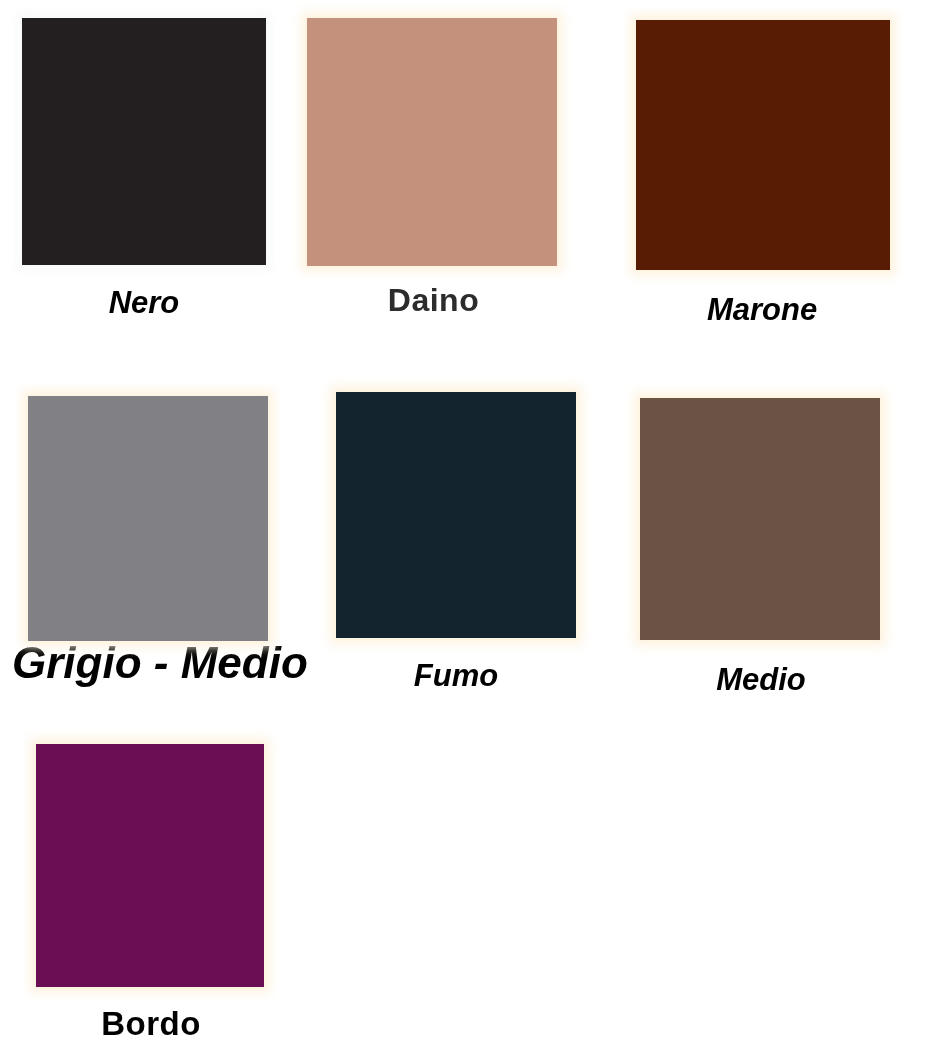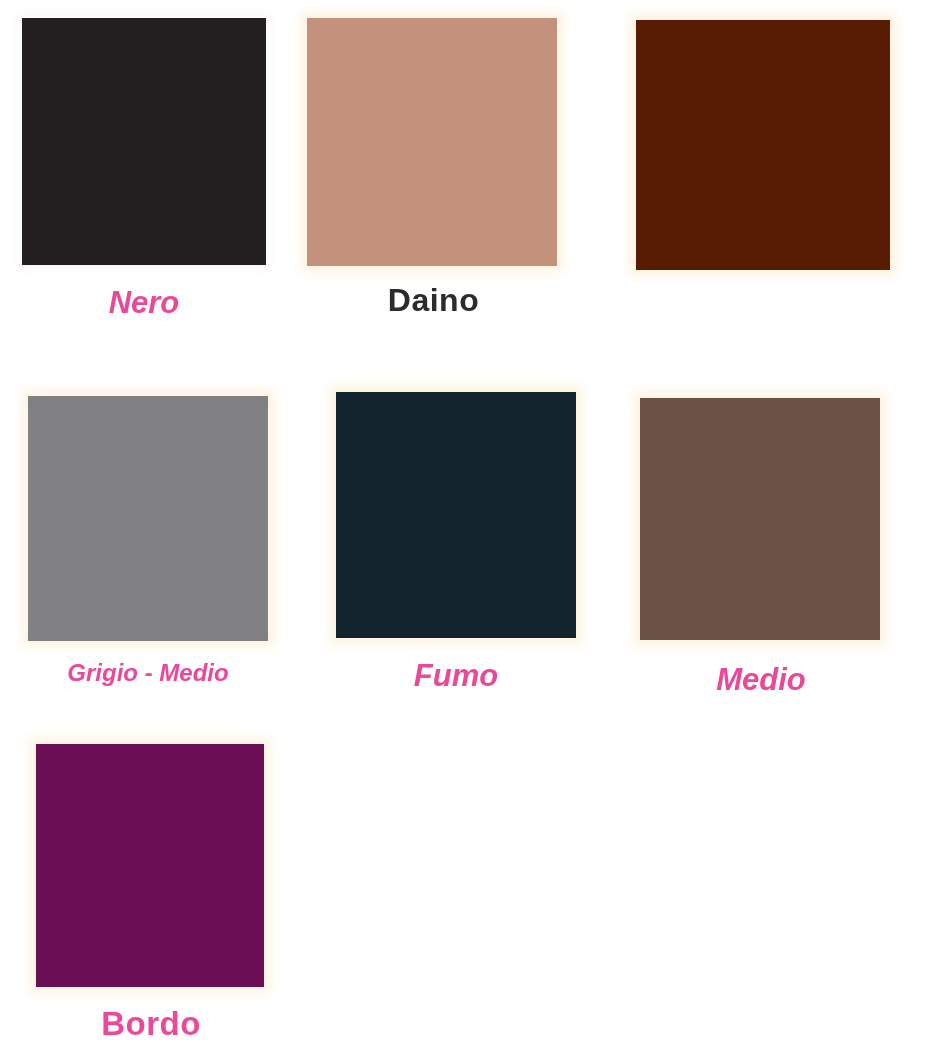--- a/index.html
+++ b/index.html
@@ -36,21 +36,21 @@
     box-shadow:
       0 0 10px 6px rgba(253, 243, 224, 0.95),
       0 0 3px 1px rgba(250, 238, 214, 0.85);
   }
 
   .swatch-label {
     display: block;
     width: 100%;
     text-align: center;
     font-weight: 700;
-    color: #ec4899;
+    color: #000000;
     line-height: 1;
     white-space: nowrap;
   }
 
   .italic-label { font-style: italic; }
   .upright-label { font-style: normal; }
 
   
   .cell-nero        { left: 14px;  top: 18px;  width: 260px; }
   .cell-nero .swatch-chip   { width: 244px; height: 247px; margin-left: 8px;
@@ -60,21 +60,21 @@
   .cell-daino       { left: 301px; top: 18px;  width: 265px; }
   .cell-daino .swatch-chip  { width: 250px; height: 248px; margin-left: 6px; }
   .cell-daino .swatch-label { margin-top: 18px; font-size: 32px; color: #2c2c2c; letter-spacing: 0.5px; }
 
   .cell-marone      { left: 628px; top: 20px;  width: 268px; }
   .cell-marone .swatch-chip { width: 254px; height: 250px; margin-left: 8px; }
   .cell-marone .swatch-label{ margin-top: 24px; font-size: 31px; }
 
   .cell-grigio      { left: 12px;  top: 396px; width: 272px; }
   .cell-grigio .swatch-chip { width: 240px; height: 245px; margin-left: 16px; }
-  .cell-grigio .swatch-label{ margin-top: 20px; font-size: 24px; }
+  .cell-grigio .swatch-label{ font-size: 44px; }
 
   .cell-fumo        { left: 322px; top: 392px; width: 268px; }
   .cell-fumo .swatch-chip   { width: 240px; height: 246px; margin-left: 14px; }
   .cell-fumo .swatch-label  { margin-top: 22px; font-size: 31px; }
 
   .cell-lyon        { left: 630px; top: 398px; width: 262px; }
   .cell-lyon .swatch-chip   { width: 240px; height: 242px; margin-left: 10px; }
   .cell-lyon .swatch-label  { margin-top: 24px; font-size: 31px; }
 
   .cell-bordo       { left: 20px;  top: 744px; width: 262px; }
@@ -91,20 +91,21 @@
     <span class="swatch-label italic-label">Nero</span>
   </div>
 
   <div class="swatch-cell cell-daino">
     <div class="swatch-chip" style="background-color: rgb(196, 146, 124);"></div>
     <span class="swatch-label upright-label">Daino</span>
   </div>
 
   <div class="swatch-cell cell-marone">
     <div class="swatch-chip" style="background-color: rgb(87, 28, 3);"></div>
+    <span class="swatch-label italic-label">Marone</span>
   </div>
 
   <div class="swatch-cell cell-grigio">
     <div class="swatch-chip" style="background-color: rgb(128, 128, 133);"></div>
     <span class="swatch-label italic-label">Grigio - Medio</span>
   </div>
 
   <div class="swatch-cell cell-fumo">
     <div class="swatch-chip" style="background-color: rgb(20, 36, 47);"></div>
     <span class="swatch-label italic-label">Fumo</span>

